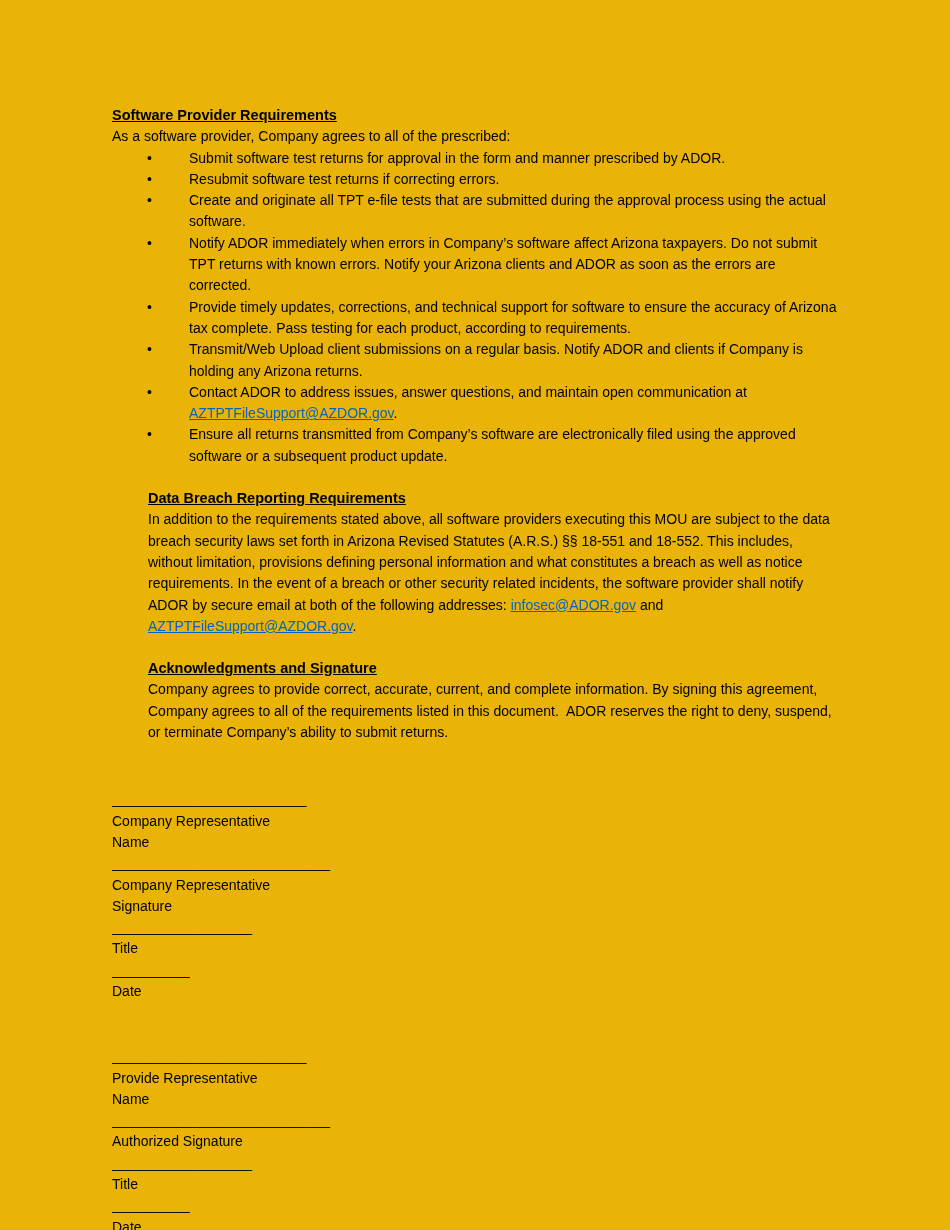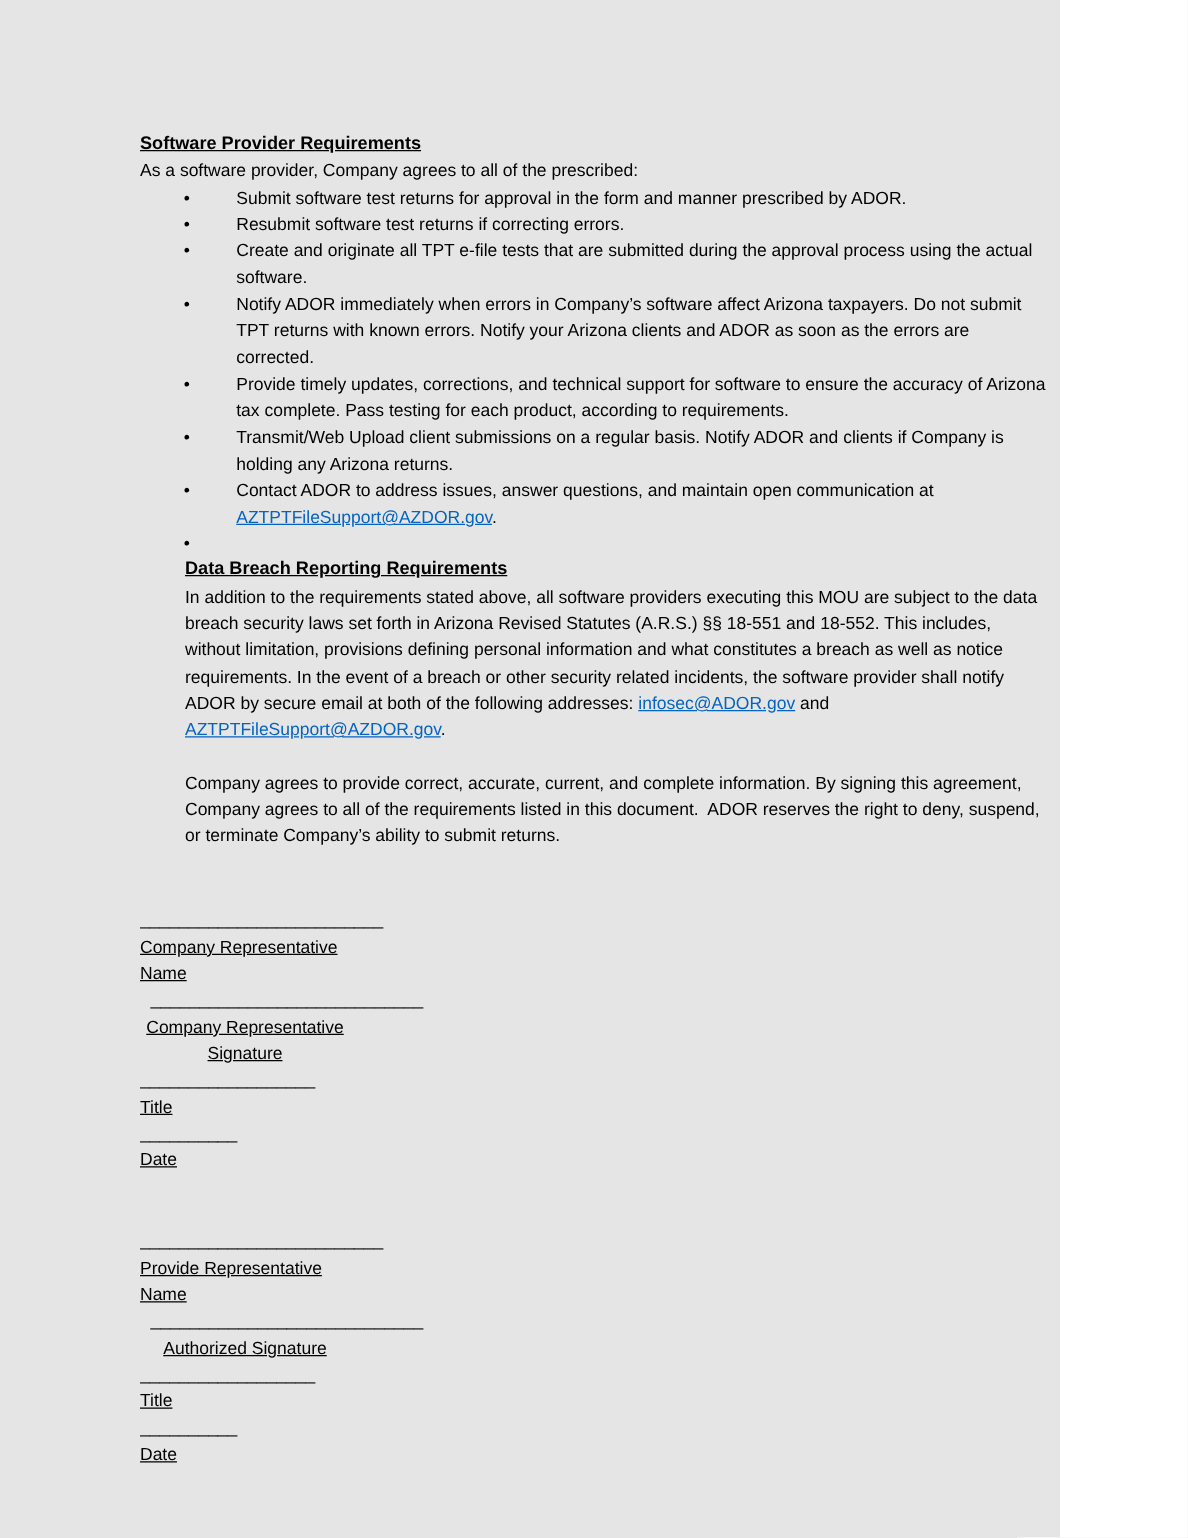--- a/index.html
+++ b/index.html
@@ -1,21 +1,21 @@
 <!DOCTYPE html>
 <html><head>
 <meta charset="utf-8">
 <style>
   * { margin: 0; padding: 0; box-sizing: border-box; }
   html, body { background: #ffffff; }
   .page {
     position: relative;
-    width: 848px;
+    width: 950px;
     height: 1230px;
-    background: #e5e5e5;
+    background: #eab308;
     font-family: "Liberation Sans", sans-serif;
     font-size: 14px;
     line-height: 21.3px;
     color: #000000;
     overflow: hidden;
   }
   .content {
     position: absolute;
     left: 112px;
     top: 105px;
@@ -43,29 +43,29 @@
     cursor: pointer;
   }
   .sig-block {
     display: flex;
     flex-direction: column;
     align-items: flex-start;
   }
   .sig-block-1 { margin-top: 46px; }
   .sig-block-2 { margin-top: 44px; }
   .sig-col-1 { width: 222px; }
-  .sig-col-2 { width: 235px; text-align: center; }
+  .sig-col-2 { width: 235px; }
   .sig-col-3 { width: 155px; }
   .sig-col-4 { width: 90px; }
   .sig-line {
     white-space: nowrap;
     overflow: hidden;
     letter-spacing: 0;
   }
-  .sig-label { max-width: 168px; text-decoration: underline; }
+  .sig-label { max-width: 168px; }
 </style>
 </head>
 <body>
 
 <div class="page">
   <div class="content">
 
     <div>
       <div class="doc-heading">Software Provider Requirements</div>
       <div>As a software provider, Company agrees to all of the prescribed:</div>
@@ -93,30 +93,32 @@
         <li>
           <span class="bullet">•</span>
           <span>Transmit/Web Upload client submissions on a regular basis. Notify ADOR and clients if Company is holding any Arizona returns.</span>
         </li>
         <li>
           <span class="bullet">•</span>
           <span>Contact ADOR to address issues, answer questions, and maintain open communication at </span><a class="doc-link">AZTPTFileSupport@AZDOR.gov</a><span>.</span>
         </li>
         <li>
           <span class="bullet">•</span>
+          <span>Ensure all returns transmitted from Company’s software are electronically filed using the approved software or a subsequent product update.</span>
         </li>
       </ul>
     </div>
 
     <div class="section-gap">
       <div class="doc-heading">Data Breach Reporting Requirements</div>
       <div><span>In addition to the requirements stated above, all software providers executing this MOU are subject to the data breach security laws set forth in Arizona Revised Statutes (A.R.S.) §§ 18-551 and 18-552. This includes, without limitation, provisions defining personal information and what constitutes a breach as well as notice requirements. In the event of a breach or other security related incidents, the software provider shall notify ADOR by secure email at both of the following addresses: </span><a class="doc-link">infosec@ADOR.gov</a><span> and </span><a class="doc-link">AZTPTFileSupport@AZDOR.gov</a><span>.</span></div>
     </div>
 
     <div class="section-gap">
+      <div class="doc-heading">Acknowledgments and Signature</div>
       <div>Company agrees to provide correct, accurate, current, and complete information. By signing this agreement, Company agrees to all of the requirements listed in this document.&nbsp; ADOR reserves the right to deny, suspend, or terminate Company’s ability to submit returns.</div>
     </div>
 
     <div class="sig-block sig-block-1">
       <div class="sig-col-1">
         <div class="sig-line">_________________________</div>
         <div class="sig-label">Company Representative Name</div>
       </div>
       <div class="sig-col-2">
         <div class="sig-line">____________________________</div>

